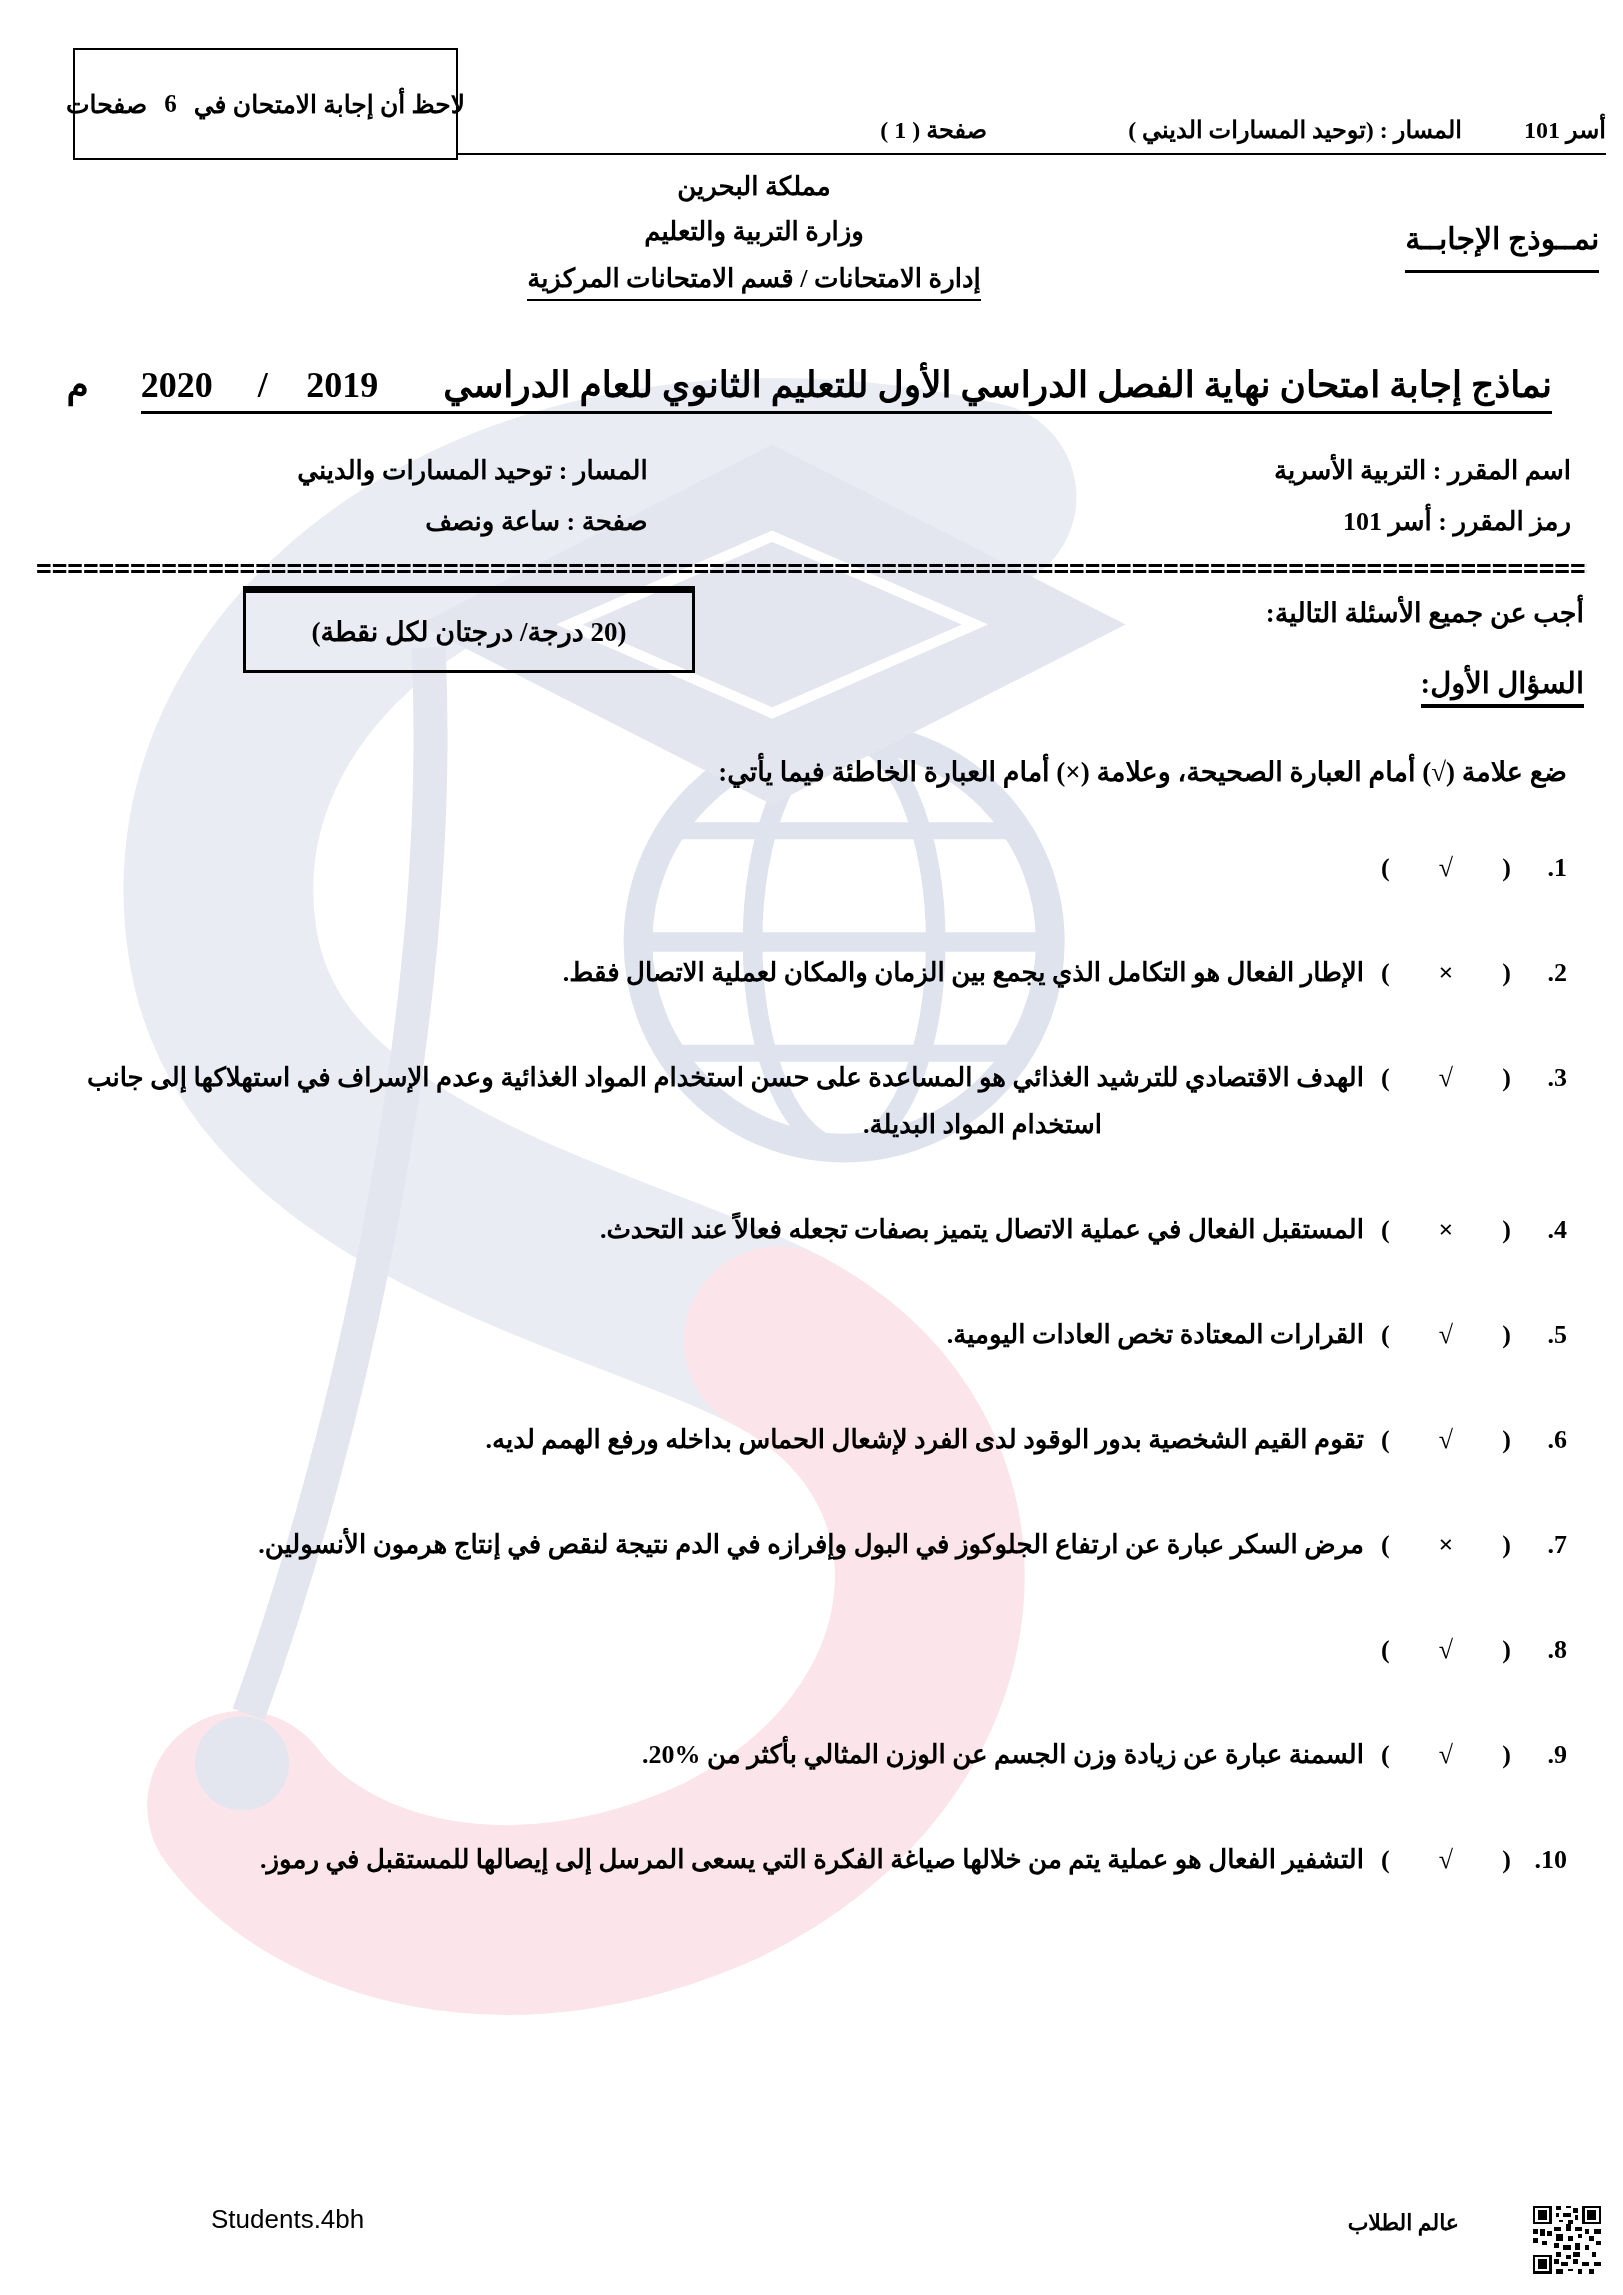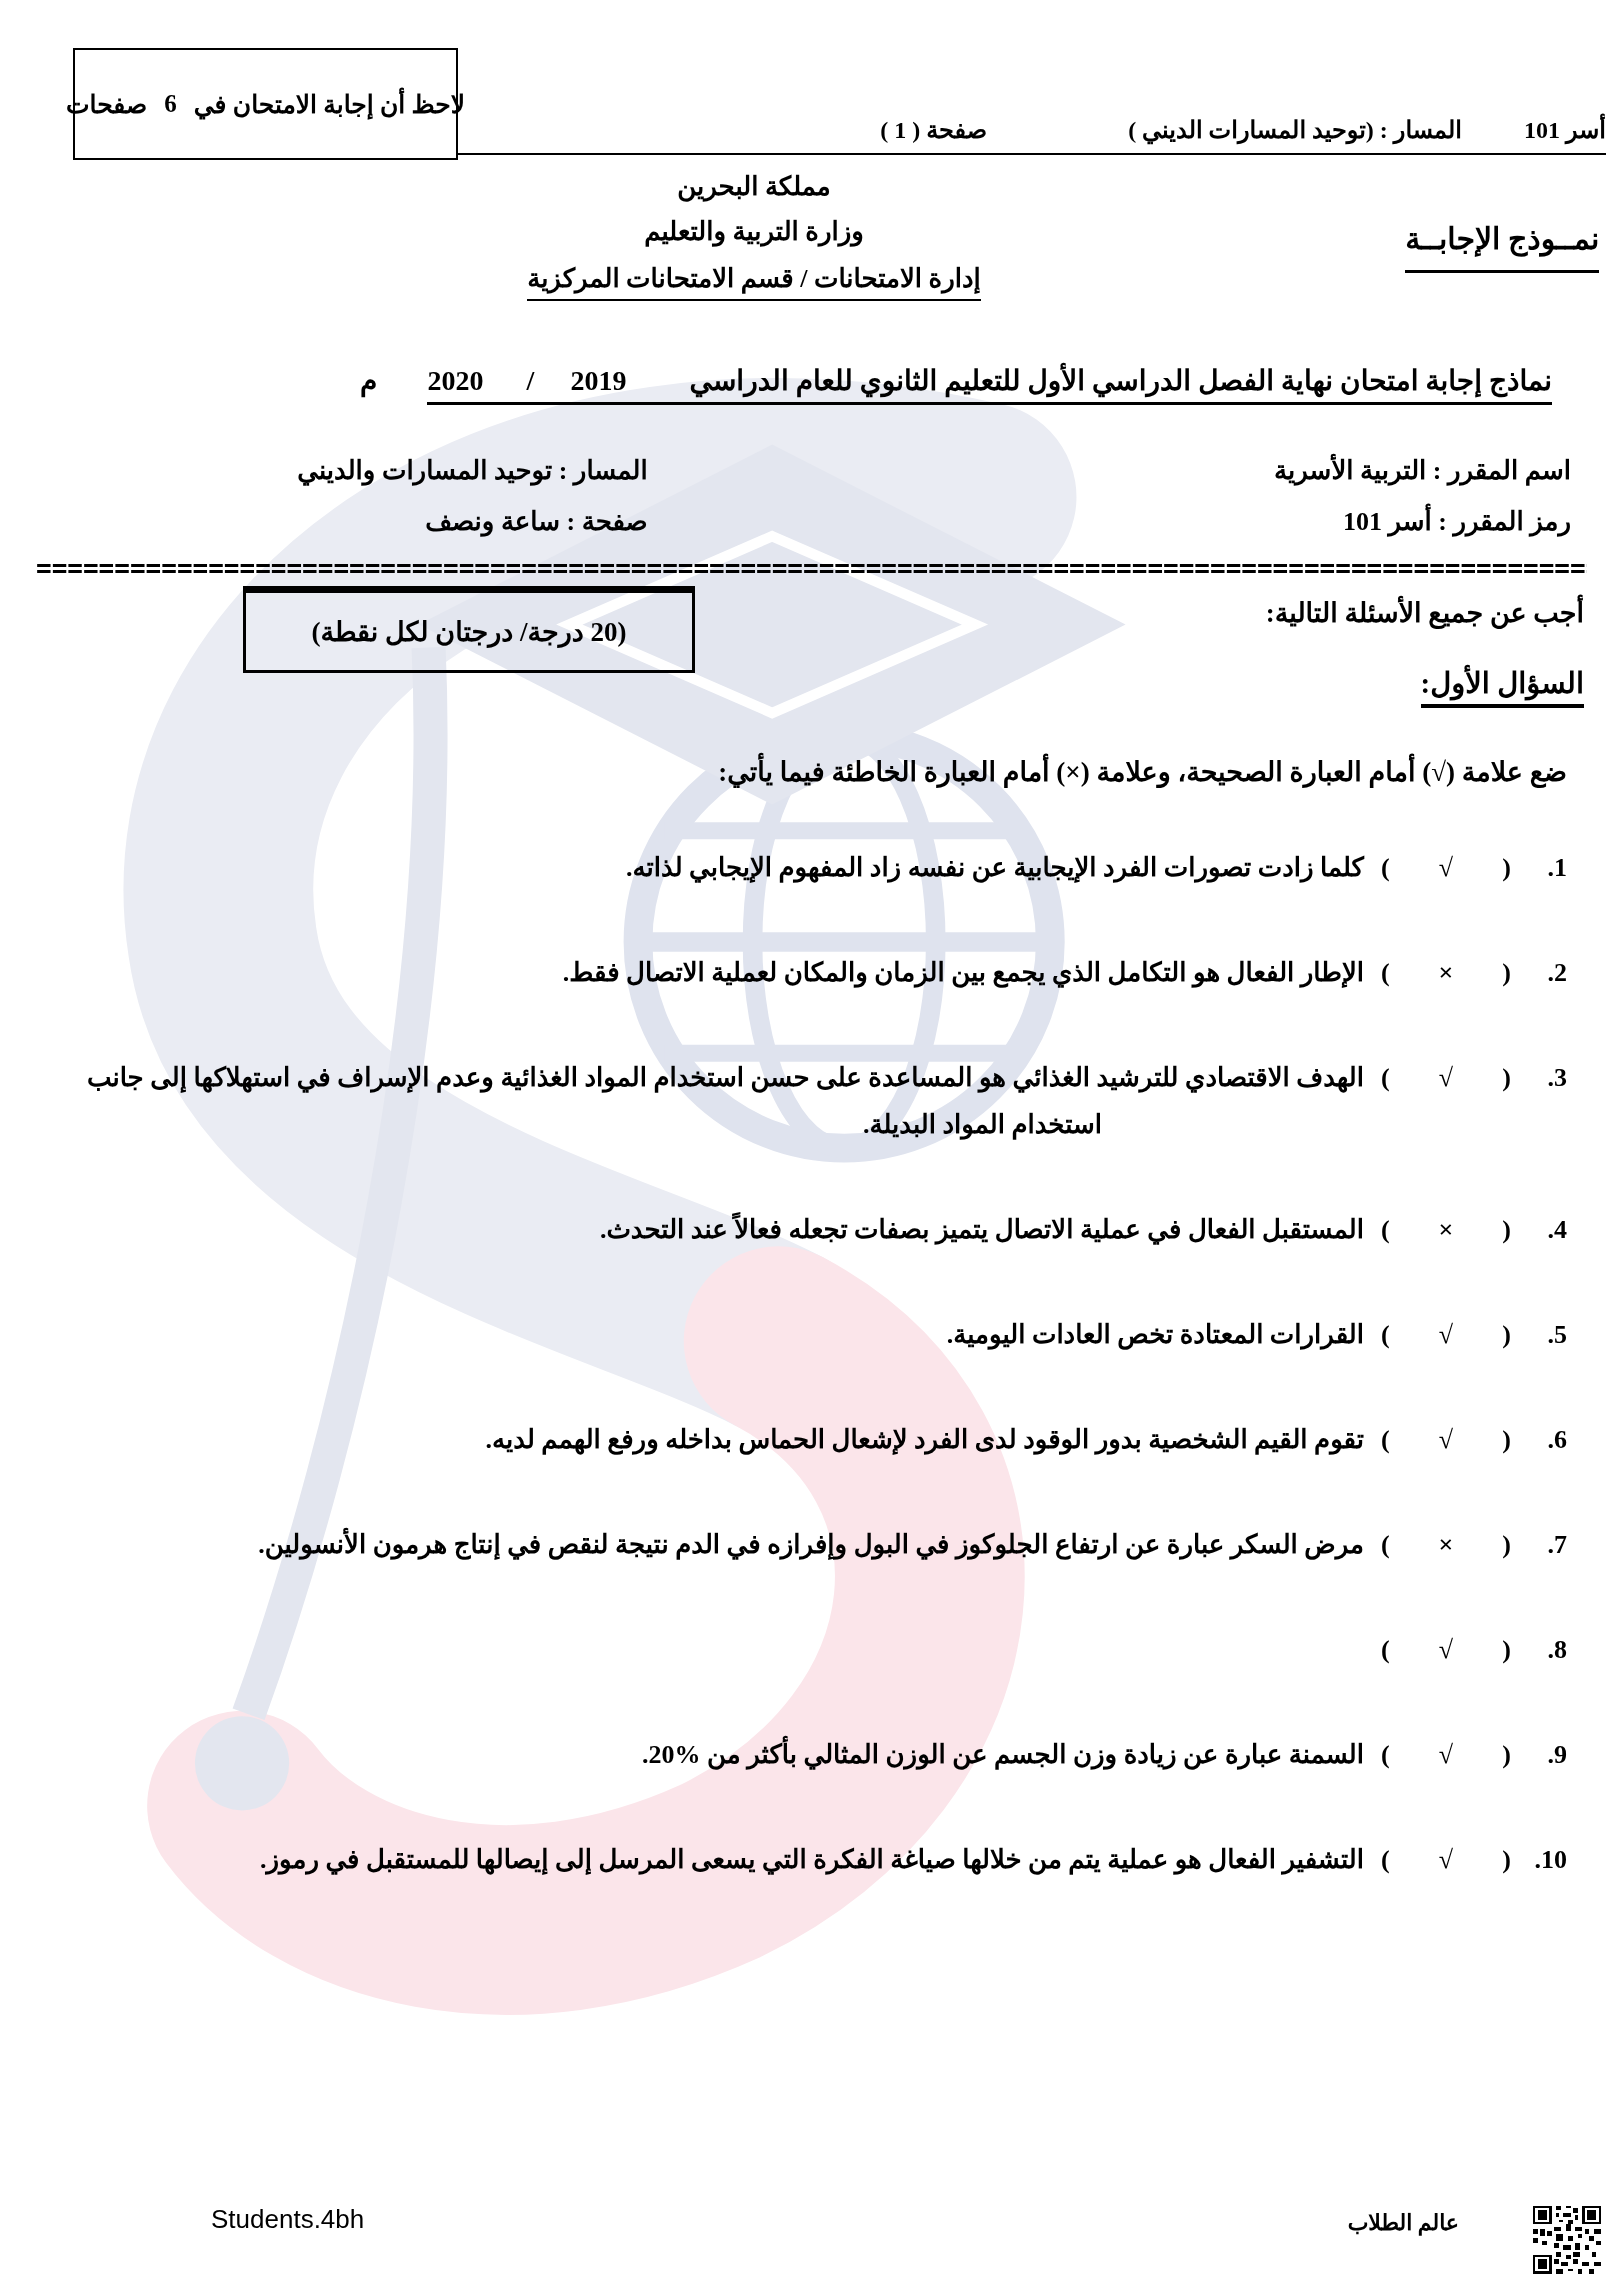--- a/index.html
+++ b/index.html
@@ -36,21 +36,21 @@
   .ministry { top:171px; left:0; right:115px; text-align:center; font-weight:bold; }
   .ministry .m1 { font-size:26px; margin-bottom:14.4px; }
   .ministry .m2 { font-size:26px; margin-bottom:15.7px; }
   .ministry .m3 { font-size:26px; }
   .ministry .m3 span { display:inline-block; border-bottom:2.6px solid #000; padding-bottom:5.2px; }
   .answer-model { top:221px; right:23.6px; font-size:30px; font-weight:bold; }
   .answer-model span { display:inline-block; border-bottom:3.3px solid #000; padding-bottom:14px; }
   
   .exam-title {
     top:364px; right:71px; left:39px;
-    text-align:right; font-size:28px; font-weight:bold; white-space:nowrap;
+    text-align:right; font-size:36px; font-weight:bold; white-space:nowrap;
   }
   .exam-title .t-underline { display:inline-block; border-bottom:3.3px solid #000; padding-bottom:5.2px; }
   .exam-title .y-from { margin-right:56px; }
   .exam-title .y-slash { margin-right:29.4px; }
   .exam-title .y-to { margin-right:36px; }
   .exam-title .t-era { margin-right:43px; }
   
   .course-grid {
     top:450px; right:52px; left:52px;
     display:grid; grid-template-columns:1.55fr 1fr; row-gap:9.2px;
@@ -165,21 +165,20 @@
 
   <div class="questions">
 
     <div class="q">
       <span class="q-num">1.</span>
       <span class="q-mark">
           <span>(</span>
           <span>√</span>
           <span>)</span>
         </span>
-      <span class="q-text">كلما زادت تصورات الفرد الإيجابية عن نفسه زاد المفهوم الإيجابي لذاته.</span>
     </div>
 
     <div class="q">
       <span class="q-num">2.</span>
       <span class="q-mark">
           <span>(</span>
           <span>×</span>
           <span>)</span>
         </span>
       <span class="q-text">الإطار الفعال هو التكامل الذي يجمع بين الزمان والمكان لعملية الاتصال فقط.</span>

